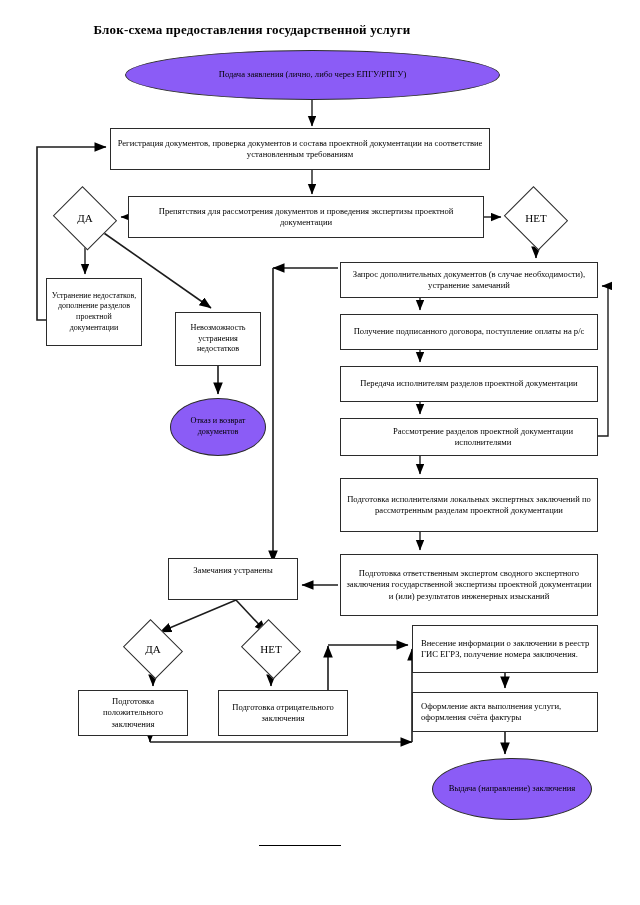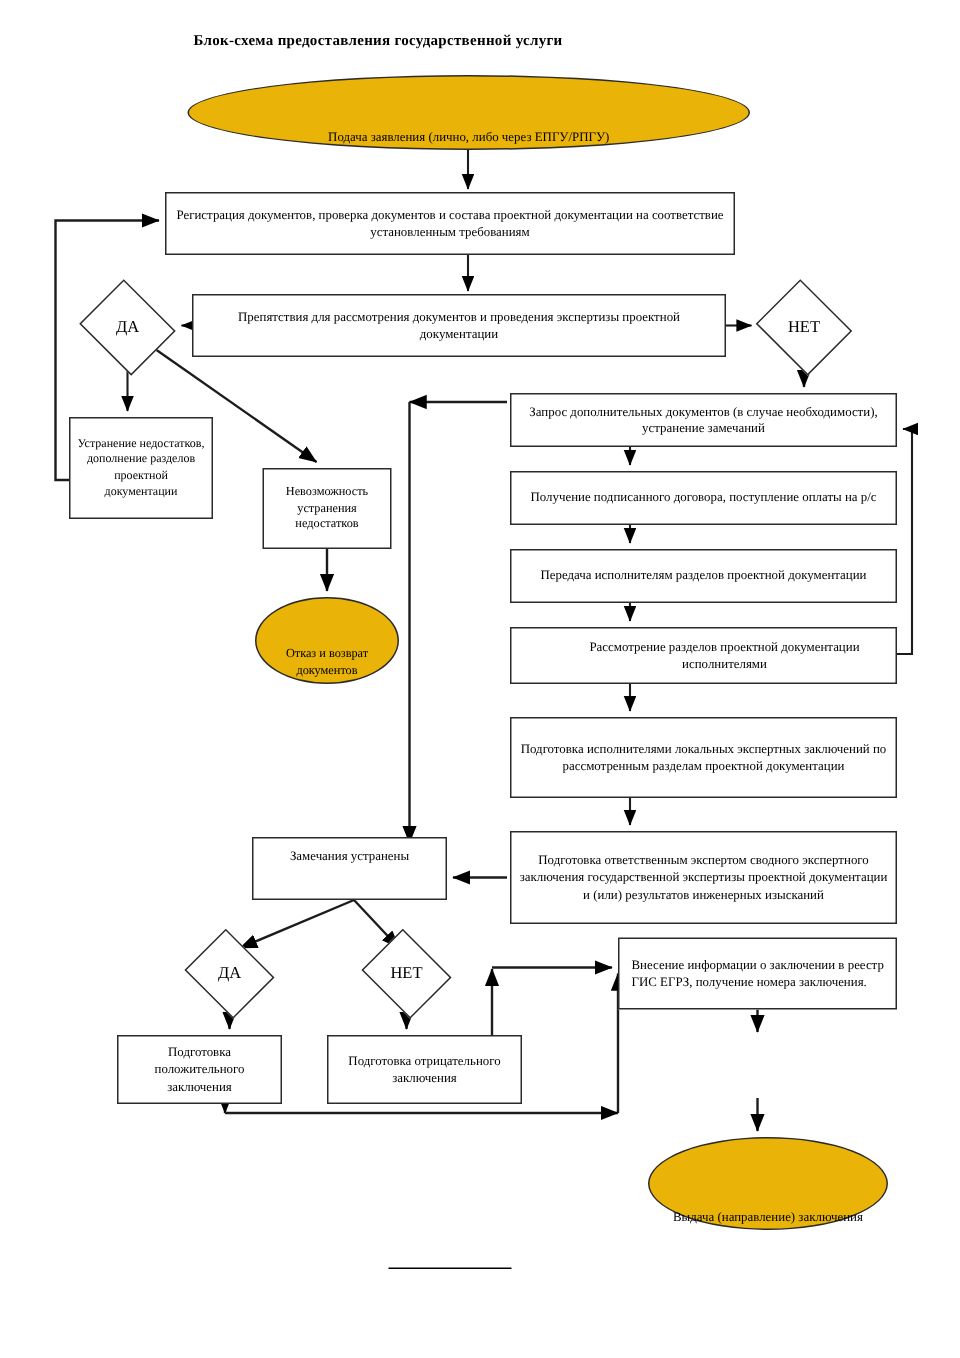--- a/index.html
+++ b/index.html
@@ -25,21 +25,21 @@
     width: 640px;
     height: 905px;
   }
   .title {
     position: absolute;
     left: 0;
     top: 22px;
     width: 504px;
     text-align: center;
     font-weight: bold;
-    font-size: 10px;
+    font-size: 13px;
     letter-spacing: 0.2px;
   }
   .node {
     position: absolute;
     box-sizing: border-box;
     display: flex;
     align-items: center;
     justify-content: center;
     text-align: center;
     font-size: 8.6px;
@@ -47,22 +47,21 @@
     padding: 2px 4px;
     z-index: 3;
   }
   .box {
     border: 1px solid #2b2b2b;
     background: #ffffff;
   }
   .ellipse {
     border: 1px solid #2b2b2b;
     border-radius: 50%;
-    background: #eab308;
-    align-items: flex-end;
+    background: #8b5cf6;
   }
   .diamond {
     background: transparent;
     border: none;
   }
   .diamond .dshape {
     position: absolute;
     left: 50%;
     top: 50%;
     width: 70.71%;
@@ -242,20 +241,23 @@
   </div>
 
   <div class="node box" style="left:218px; top:690px; width:130px; height:46px;">
     <span class="label-txt">Подготовка отрицательного заключения</span>
   </div>
 
   <div class="node box" style="left:412px; top:625px; width:186px; height:48px; justify-content:flex-start; text-align:left; padding-left:8px;">
     <span class="label-txt">Внесение информации о заключении в реестр ГИС ЕГРЗ, получение номера заключения.</span>
   </div>
 
+  <div class="node box" style="left:412px; top:692px; width:186px; height:40px; justify-content:flex-start; text-align:left; padding-left:8px;">
+    <span class="label-txt">Оформление акта выполнения услуги, оформления счёта фактуры</span>
+  </div>
 
   <div class="node ellipse" style="left:432px; top:758px; width:160px; height:62px;">
     <span class="label-txt">Выдача (направление) заключения</span>
   </div>
 
   <div class="bottom-rule"></div>
 
 </div>
 
 </body></html>

